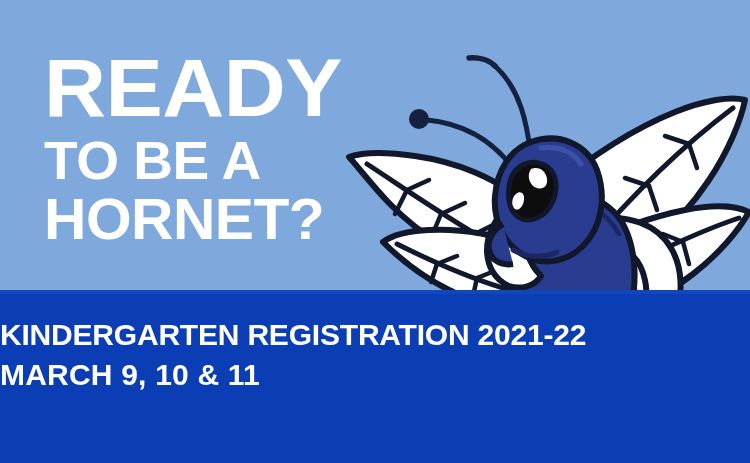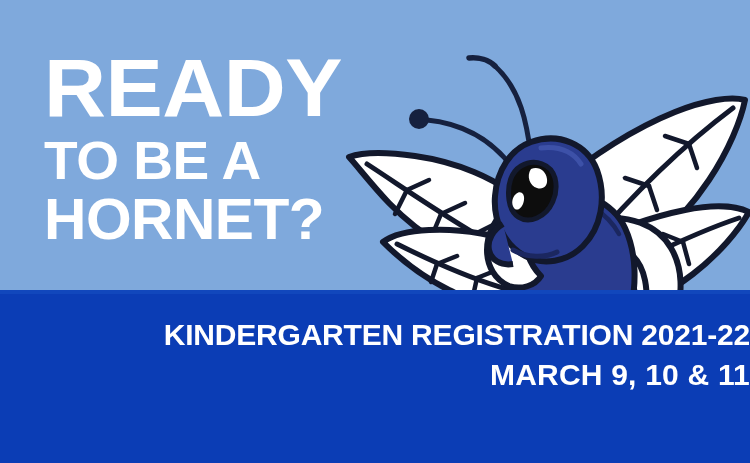--- a/index.html
+++ b/index.html
@@ -88,39 +88,38 @@
     transform: scaleX(1.03);
     transform-origin: left center;
   }
 
   
   #banner-text {
     position: absolute;
     left: 0;
     top: 318px;
     width: 750px;
-    text-align: right;
+    text-align: left;
   }
   .bn-line {
     color: #FFFFFF;
     font-family: "Liberation Sans", sans-serif;
     font-weight: 700;
     white-space: nowrap;
     line-height: 1.12;
     display: block;
   }
   .bn-1 {
     font-size: 30px;
     letter-spacing: -0.2px;
   }
   .bn-2 {
     font-size: 30px;
     letter-spacing: 0.2px;
     margin-top: 6px;
-    padding-left: 12px;
   }
 
   
   .jersey-letter {
     font-family: "Liberation Serif", serif;
     font-weight: 700;
   }
 </style>
 </head>
 <body>

